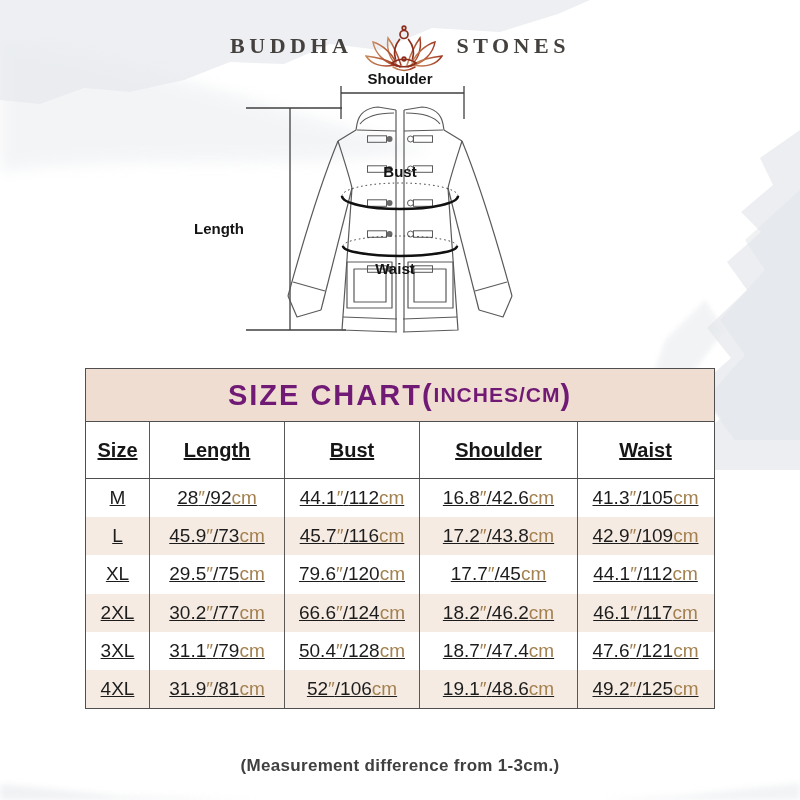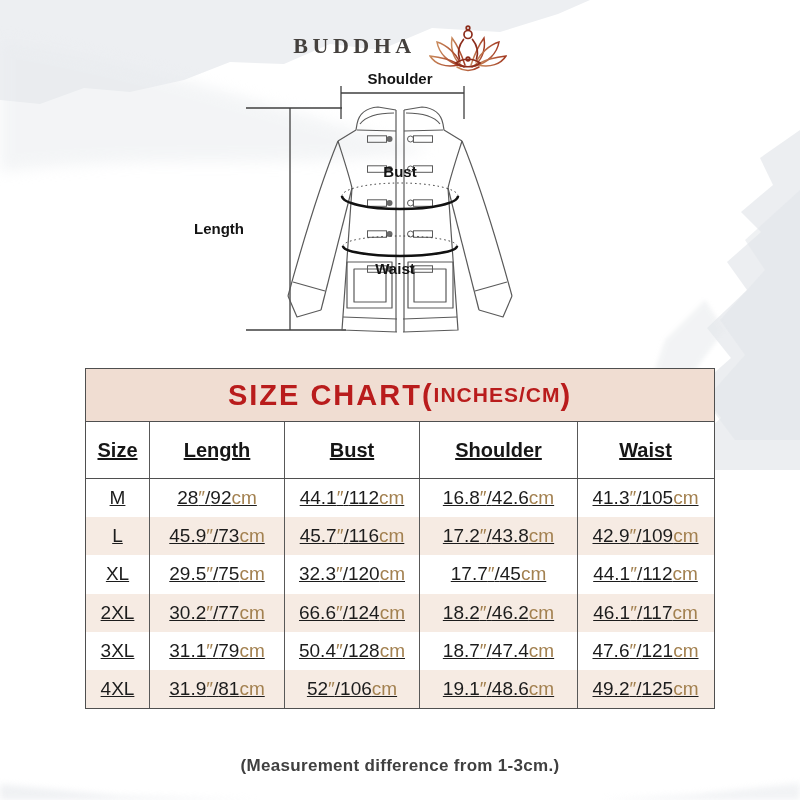--- a/index.html
+++ b/index.html
@@ -28,21 +28,21 @@
   #lbl-waist{left:395px;top:260px;transform:translateX(-50%);}
   #lbl-length{left:194px;top:220px;}
   
   .size-table{
     position:absolute;left:85px;top:368px;width:628px;
     border:1px solid #4f4f4f;background:#fff;
   }
   .table-title{
     height:52px;background:#f0ddd2;border-bottom:1px solid #4f4f4f;
     display:flex;align-items:center;justify-content:center;
-    color:#b91c1c;font-weight:bold;white-space:pre;
+    color:#701a75;font-weight:bold;white-space:pre;
   }
   .table-title .big{font-size:29px;letter-spacing:2px;}
   .table-title .small{font-size:21px;letter-spacing:1px;}
   .trow{display:grid;grid-template-columns:64px 135px 135px 158px 135px;}
   .thead{height:56px;border-bottom:1px solid #4f4f4f;}
   .thead .cell{font-size:20px;font-weight:bold;color:#161616;}
   .cell{
     display:flex;align-items:center;justify-content:center;
     border-right:1px solid #585858;
     font-size:19px;color:#1c1c1c;white-space:nowrap;text-decoration:underline;
@@ -99,20 +99,21 @@
     </g>
     <g stroke="#8d2d1c" fill="none" stroke-width="1.7" stroke-linecap="round">
       <circle cx="39" cy="16.5" r="4"></circle>
       <circle cx="39" cy="10" r="1.8"></circle>
       <path d="M34.5,21.5 C30,27 28.5,34 30.5,41"></path>
       <path d="M43.5,21.5 C48,27 49.5,34 47.5,41"></path>
       <path d="M27,45 C33,40 45,40 51,45 C45,50 33,50 27,45 Z"></path>
       <circle cx="39" cy="41" r="1.8"></circle>
     </g>
   </svg>
+  <span class="logo-text">STONES</span>
 </div>
 
 <svg class="bgart" style="left:180px;top:60px;" width="440" height="300" viewBox="180 60 440 300">
 
   <g stroke="#3f3f3f" stroke-width="1.3" fill="none">
     <path d="M246,108 H342"></path>
     <path d="M246,330 H346"></path>
     <path d="M290,108 V330"></path>
     <path d="M341,93 H464"></path>
     <path d="M341,86 V119"></path>
@@ -275,21 +276,21 @@
       <div class="trow">
         <div class="cell size-col">XL</div>
         <div class="cell">
           <span>29.5</span>
           <span class="u">″</span>
           <span>/</span>
           <span>75</span>
           <span class="u">cm</span>
         </div>
         <div class="cell">
-          <span>32.3</span>
+          <span>79.6</span>
           <span class="u">″</span>
           <span>/</span>
           <span>120</span>
           <span class="u">cm</span>
         </div>
         <div class="cell">
           <span>17.7</span>
           <span class="u">″</span>
           <span>/</span>
           <span>45</span>

